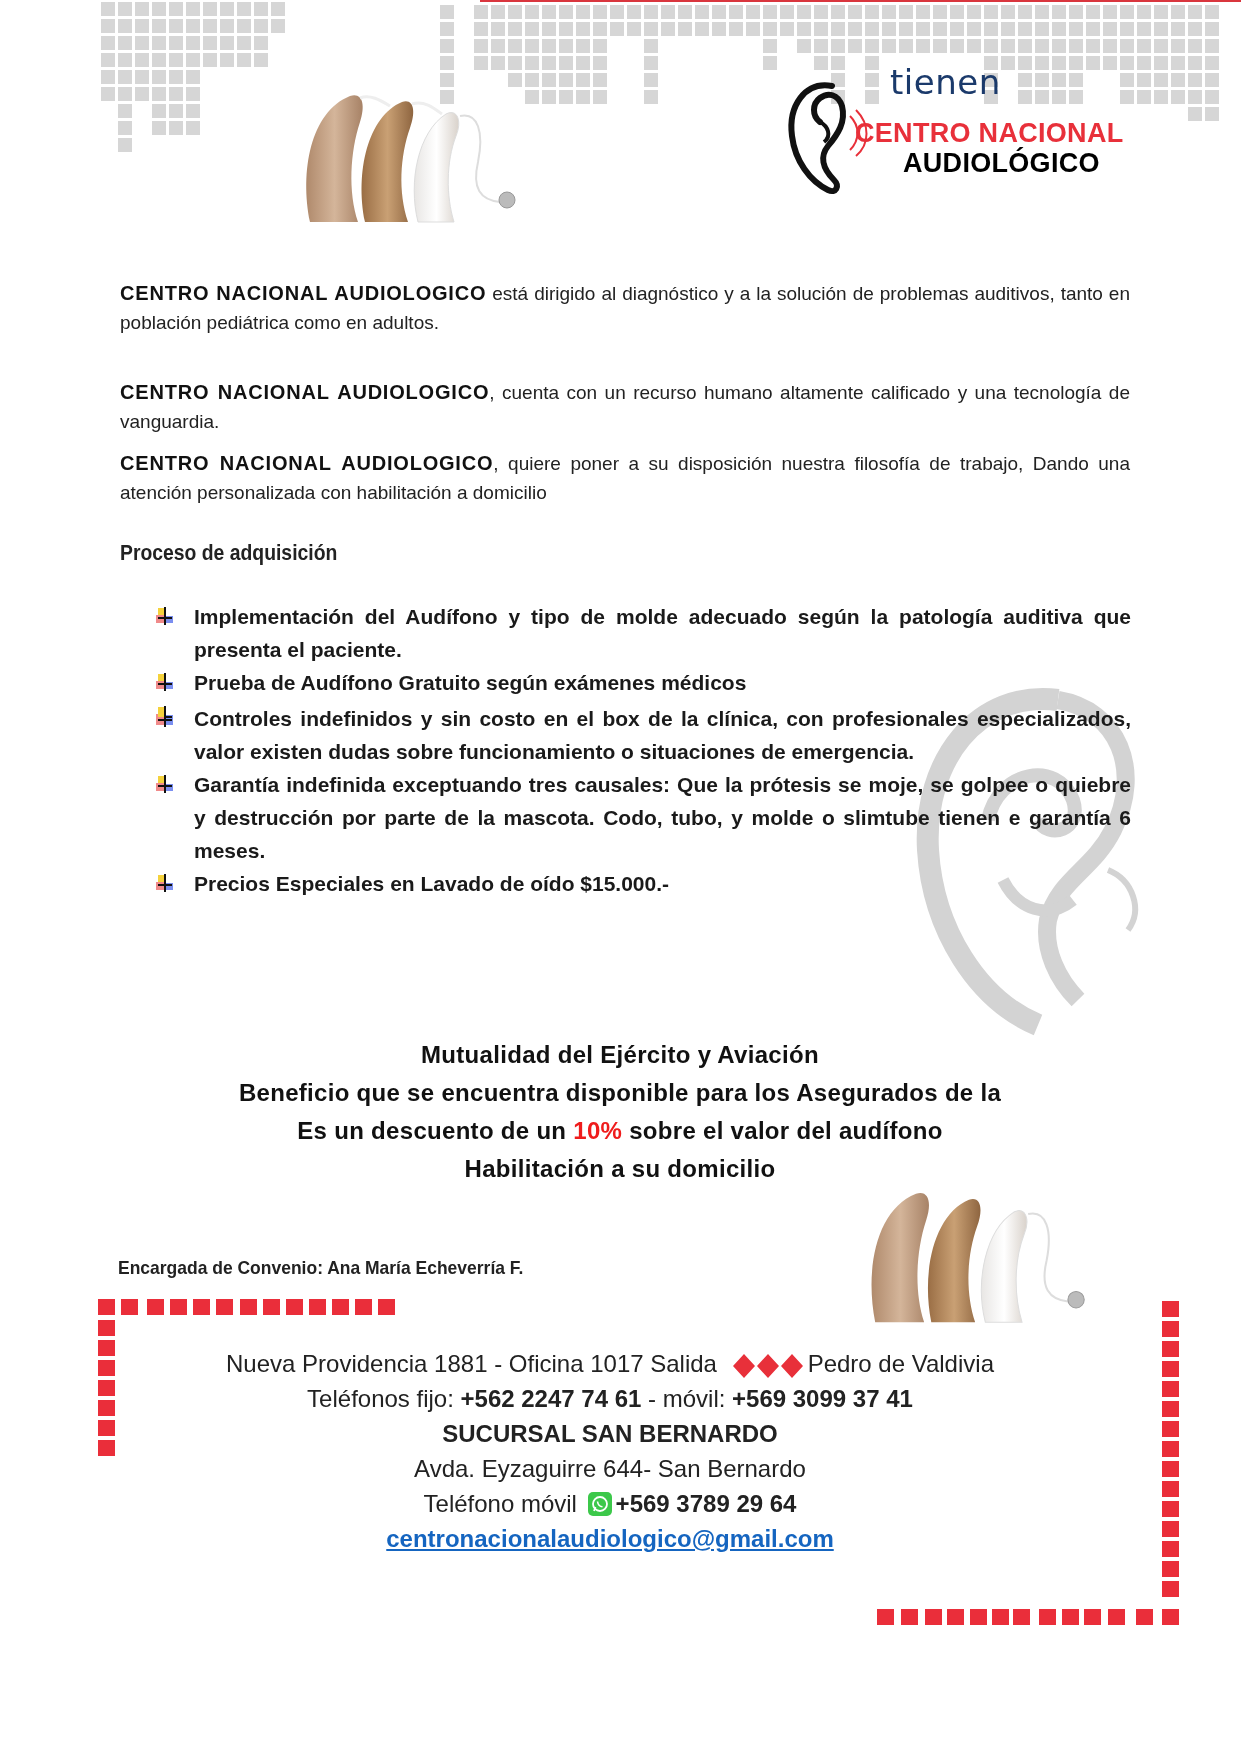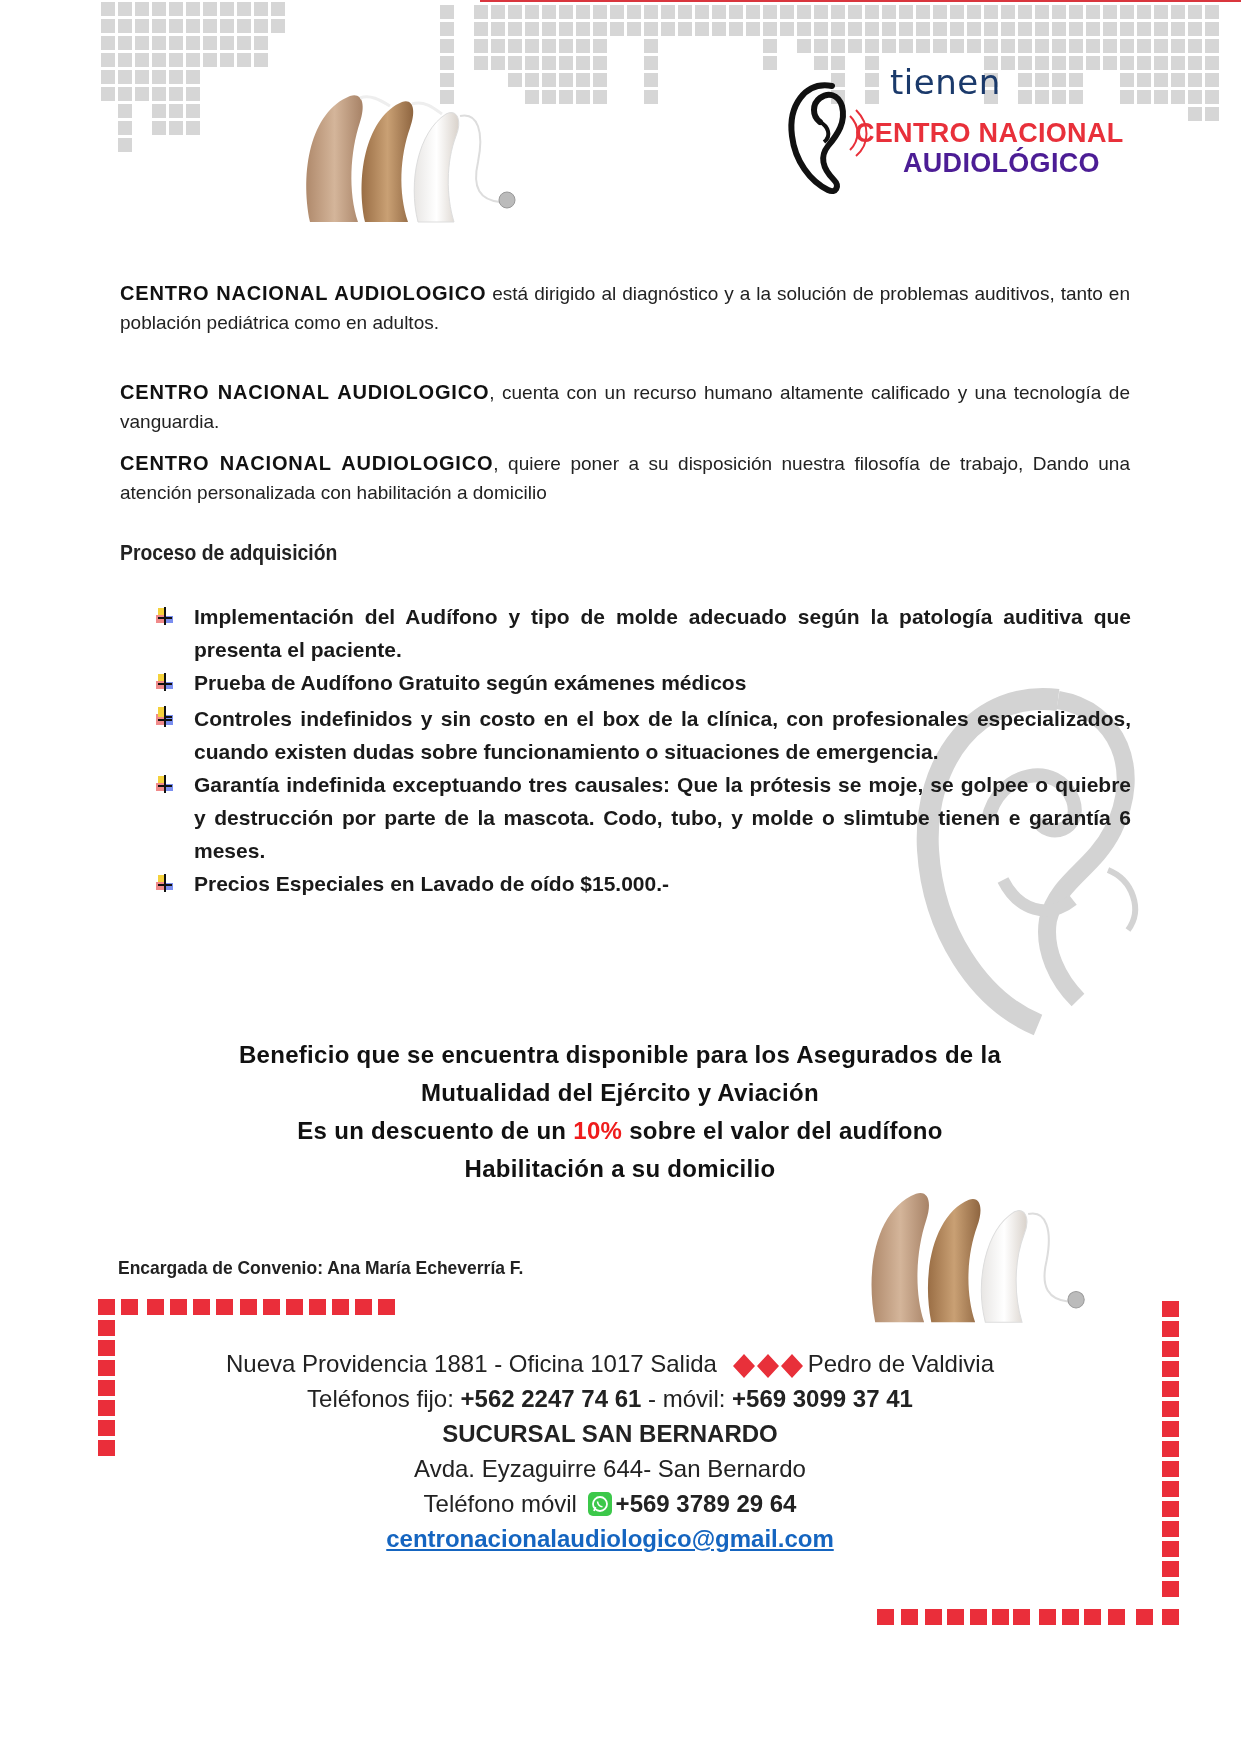--- a/index.html
+++ b/index.html
@@ -16,21 +16,21 @@
 
   
   .aid-img { position: absolute; }
 
   
   .logo-unitron { left: 890px; top: 62px; font-family: "DejaVu Sans", sans-serif; font-size: 34px;
                   color: #1b3a6b; letter-spacing: 0.5px; }
   .logo-line1 { left: 855px; top: 118px; font-family: "Liberation Sans", sans-serif; font-weight: bold;
                 font-size: 27px; color: #e8303a; letter-spacing: 0.3px; }
   .logo-line2 { left: 903px; top: 148px; font-family: "Liberation Sans", sans-serif; font-weight: bold;
-                font-size: 27px; color: #4c1d95; letter-spacing: 0.3px; }
+                font-size: 27px; color: #000000; letter-spacing: 0.3px; }
 
   
   .para { left: 120px; width: 1010px; font-family: "Liberation Sans Narrow", "Liberation Sans", sans-serif;
           font-size: 19px; line-height: 29px; text-align: justify; text-align-last: left; color: #222; }
   .para .brand { font-family: "Liberation Sans", sans-serif; font-weight: bold; font-size: 20px; letter-spacing: 0.8px; color: #111; }
 
   .section-title { left: 120px; top: 540px; font-size: 22px; color: #222; font-weight: bold; transform: scaleX(0.88); transform-origin: left; }
 
   
   .list { left: 156px; top: 600px; width: 975px; }
@@ -401,40 +401,40 @@
         <rect x="9" y="9" width="8" height="7" fill="#7a8ef0"></rect>
         <rect x="8" y="0" width="2" height="18" fill="#111"></rect>
         <rect x="2" y="10" width="14" height="2" fill="#111"></rect>
       </svg></div>
   <div class="li gap"><svg class="bullet" viewBox="0 0 18 18">
         <rect x="2" y="1" width="8" height="8" fill="#f5d23c"></rect>
         <rect x="0" y="8" width="8" height="8" fill="#f08a8a"></rect>
         <rect x="9" y="9" width="8" height="7" fill="#7a8ef0"></rect>
         <rect x="8" y="0" width="2" height="18" fill="#111"></rect>
         <rect x="2" y="10" width="14" height="2" fill="#111"></rect>
-      </svg><span>Controles indefinidos y sin costo en el box de la clínica, con profesionales especializados, cuando existen dudas sobre funcionamiento o situaciones de emergencia.</span></div>
+      </svg><span>Controles indefinidos y sin costo en el box de la clínica, con profesionales especializados, valor existen dudas sobre funcionamiento o situaciones de emergencia.</span></div>
   <div class="li"><svg class="bullet" viewBox="0 0 18 18">
         <rect x="2" y="1" width="8" height="8" fill="#f5d23c"></rect>
         <rect x="0" y="8" width="8" height="8" fill="#f08a8a"></rect>
         <rect x="9" y="9" width="8" height="7" fill="#7a8ef0"></rect>
         <rect x="8" y="0" width="2" height="18" fill="#111"></rect>
         <rect x="2" y="10" width="14" height="2" fill="#111"></rect>
       </svg><span>Garantía indefinida exceptuando tres causales: Que la prótesis se moje, se golpee o quiebre y destrucción por parte de la mascota. Codo, tubo, y molde o slimtube tienen e garantía 6 meses.</span></div>
   <div class="li"><svg class="bullet" viewBox="0 0 18 18">
         <rect x="2" y="1" width="8" height="8" fill="#f5d23c"></rect>
         <rect x="0" y="8" width="8" height="8" fill="#f08a8a"></rect>
         <rect x="9" y="9" width="8" height="7" fill="#7a8ef0"></rect>
         <rect x="8" y="0" width="2" height="18" fill="#111"></rect>
         <rect x="2" y="10" width="14" height="2" fill="#111"></rect>
       </svg><span>Precios Especiales en Lavado de oído $15.000.-</span></div>
 </div>
 
 <div class="abs benefit">
+  <div>Mutualidad del Ejército y Aviación</div>
   <div>Beneficio que se encuentra disponible para los Asegurados de la</div>
-  <div>Mutualidad del Ejército y Aviación</div>
   <div><span>Es un descuento de un </span><span class="pct">10%</span><span> sobre el valor del audífono</span></div>
   <div>Habilitación a su domicilio</div>
 </div>
 
 <svg class="aid-img" style="left:865px;top:1186px" width="260" height="150" viewBox="0 0 255 140">
   <path d="M10,130 C0,80 10,20 50,4 C62,0 66,12 60,30 C50,60 48,100 58,130 Z" fill="url(#g1)"></path>
   <path d="M65,130 C55,80 68,24 102,10 C114,6 116,20 110,36 C100,64 98,100 108,130 Z" fill="url(#g2)"></path>
   <path d="M118,130 C108,90 118,40 146,22 C158,16 162,30 156,44 C146,70 146,104 154,130 Z" fill="url(#g3)" stroke="#ddd"></path>
   <path d="M160,24 C178,20 184,40 178,70 C172,96 180,108 200,110" stroke="#ddd" stroke-width="2" fill="none"></path>
   <circle cx="207" cy="108" r="8" fill="#bbb" stroke="#999"></circle>

